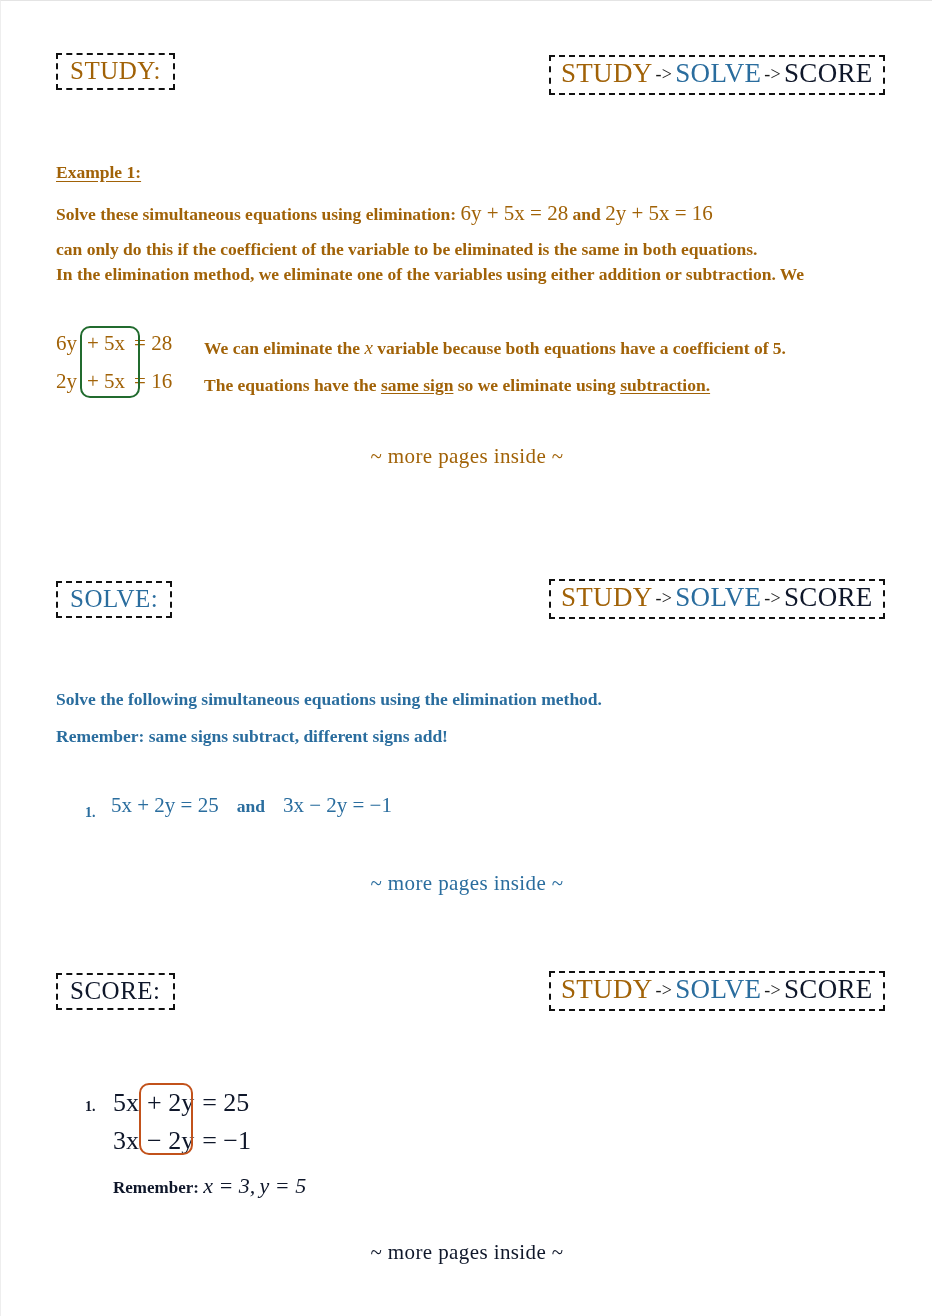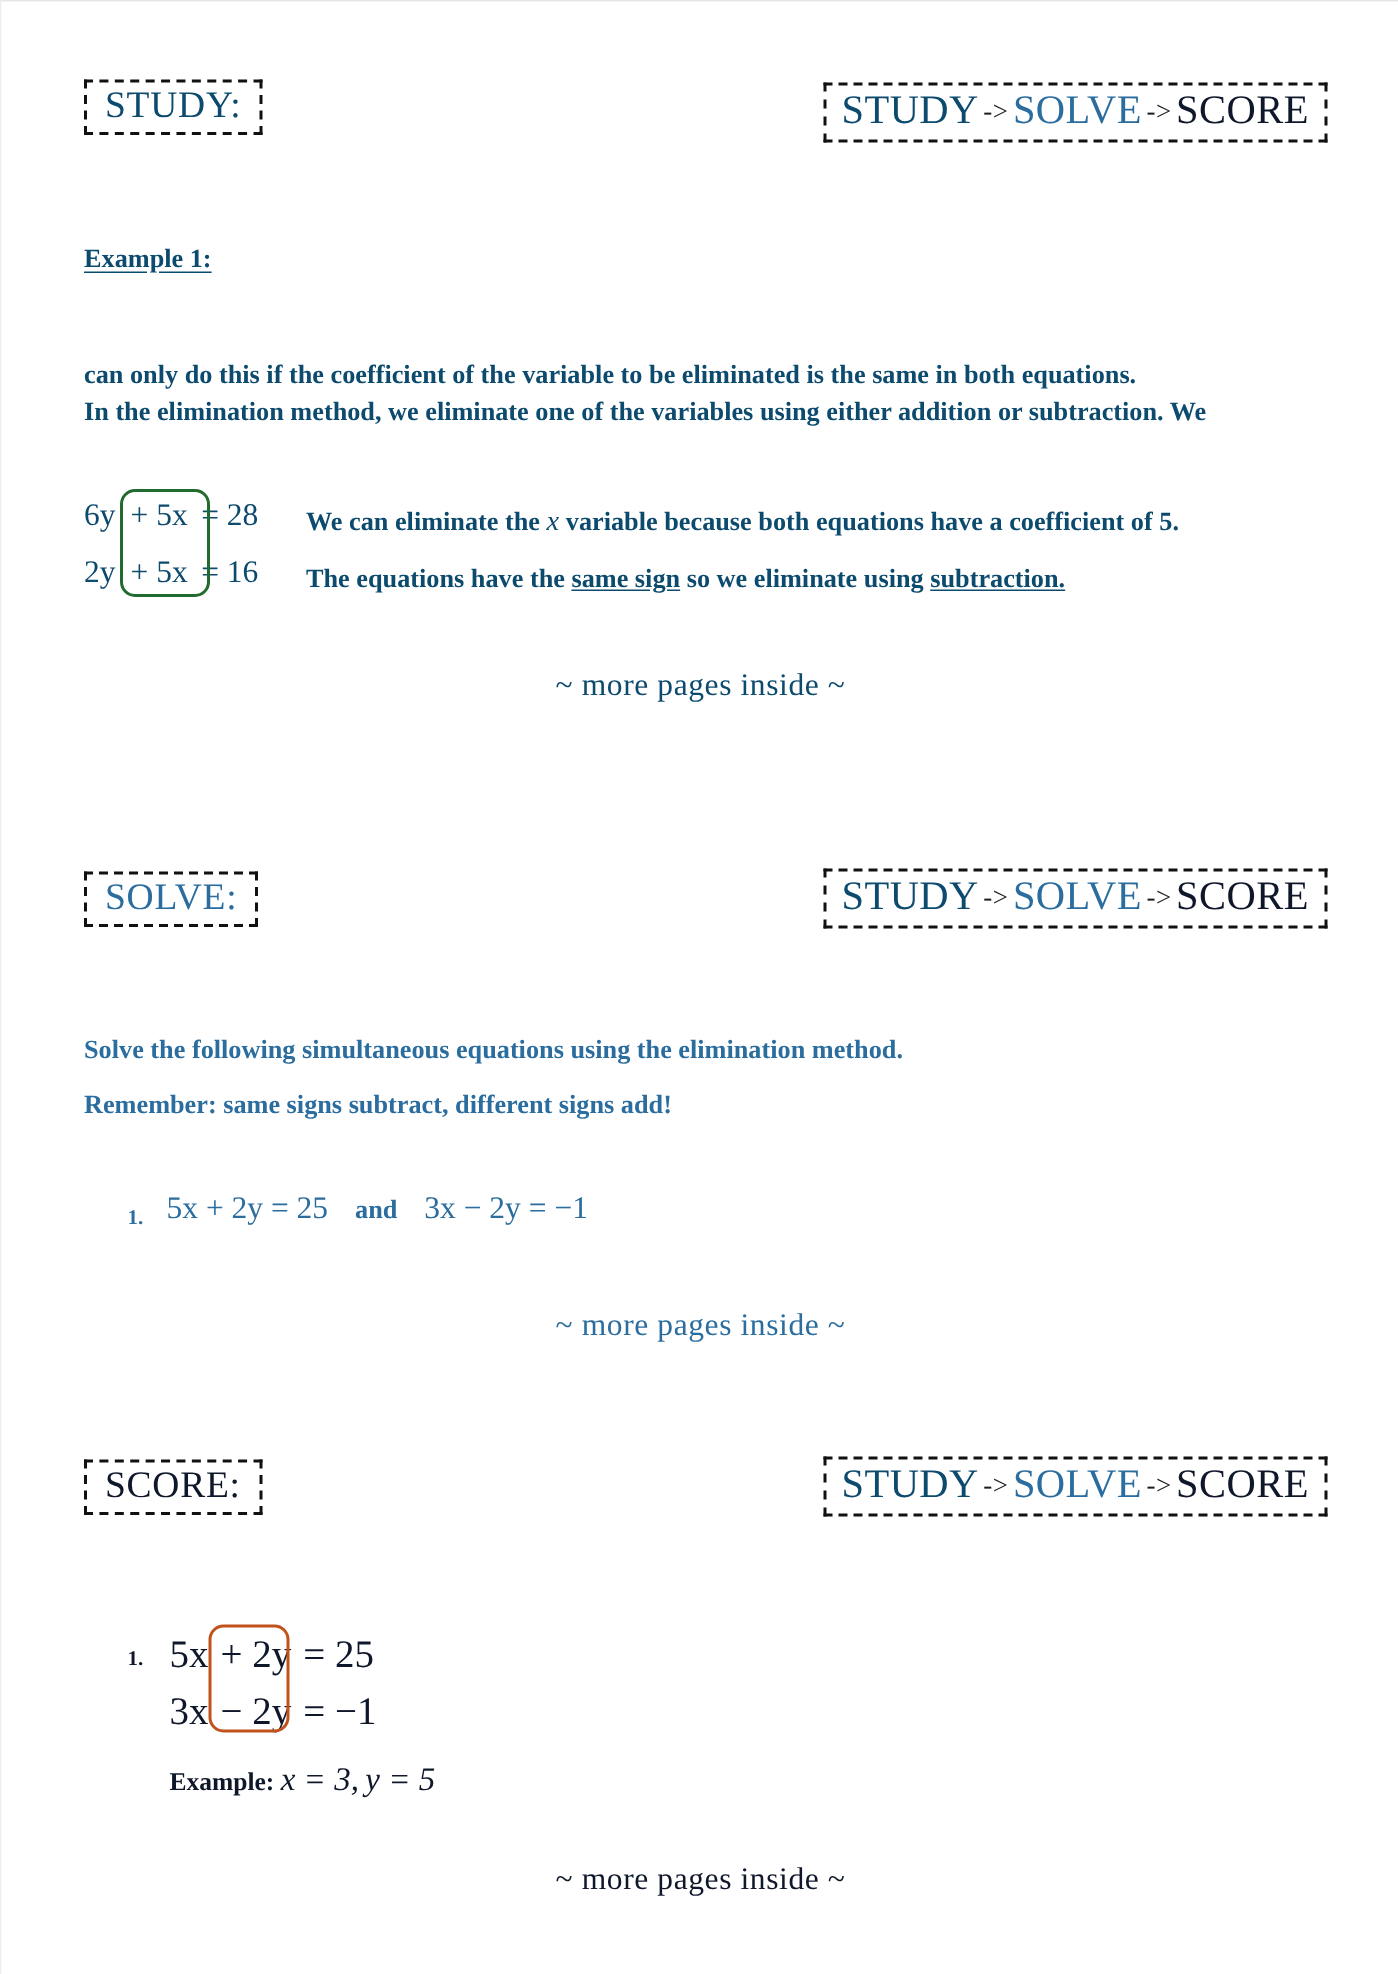--- a/index.html
+++ b/index.html
@@ -57,21 +57,21 @@
     letter-spacing: 0.3px;
   }
   .crumb-arrow {
     font-size: 18px !important;
     color: #1b1b1b;
     padding: 0 3px;
     position: relative;
     top: -2px;
   }
 
-  .c-study  { color: #0c4a6e; }
+  .c-study  { color: #a16207; }
   .c-solve  { color: #2a6d9e; }
   .c-score  { color: #0f172a; }
 
   
   .txt {
     position: absolute;
     font-family: "Liberation Serif", serif;
     font-size: 17.5px;
     font-weight: bold;
     line-height: 1.42;
@@ -156,20 +156,26 @@
     <div class="tag-box" style="left:55px; top:0;">
       <span class="tag-text c-study">STUDY:</span>
     </div>
     <div class="crumb-box" style="left:548px; top:2px;">
       <span class="c-study">STUDY</span><span class="crumb-arrow">-&gt;</span><span class="c-solve">SOLVE</span><span class="crumb-arrow">-&gt;</span><span class="c-score">SCORE</span>
     </div>
   </div>
 
   <div class="txt ex-title c-study" style="left:55px; top:159px;">Example 1:</div>
 
+  <div class="txt c-study" style="left:55px; top:198px; white-space:nowrap;">
+    <span>Solve these simultaneous equations using elimination:</span>
+    <span class="m c-study">6y + 5x = 28</span>
+    <span>and</span>
+    <span class="m c-study">2y + 5x = 16</span>
+  </div>
 
   <div class="txt c-study" style="left:55px; top:236px; width:812px;">
     <div>can only do this if the coefficient of the variable to be eliminated is the same in both equations.</div>
     <div>In the elimination method, we eliminate one of the variables using either addition or subtraction. We</div>
   </div>
 
   <div class="eqwrap" style="left:55px; top:331px;">
     <div class="eqrow c-study" style="position:absolute; left:0; top:0;">
       <span class="m c-study">6y</span><span class="m c-study" style="padding-left:10px;">+ 5x</span><span class="m c-study" style="padding-left:9px;">= 28</span>
     </div>
@@ -230,20 +236,20 @@
     <div class="eqrow c-score" style="position:absolute; left:0; top:0;">
       <span class="m msmall c-score">5x</span><span class="m msmall c-score" style="padding-left:8px;">+ 2y</span><span class="m msmall c-score" style="padding-left:8px;">= 25</span>
     </div>
     <div class="eqrow c-score" style="position:absolute; left:0; top:38px;">
       <span class="m msmall c-score">3x</span><span class="m msmall c-score" style="padding-left:8px;">− 2y</span><span class="m msmall c-score" style="padding-left:8px;">= −1</span>
     </div>
     <div class="roundbox orange" style="left:26px; top:-7px; width:50px; height:68px;"></div>
   </div>
 
   <div class="solution c-score" style="left:112px; top:1172px;">
-    <span>Example:</span>
+    <span>Remember:</span>
     <span class="mi">x = 3,</span>
     <span class="mi">y = 5</span>
   </div>
 
   <div class="more c-score" style="top:1239px;">~ more pages inside ~</div>
 
 </div>
 
 </body></html>

